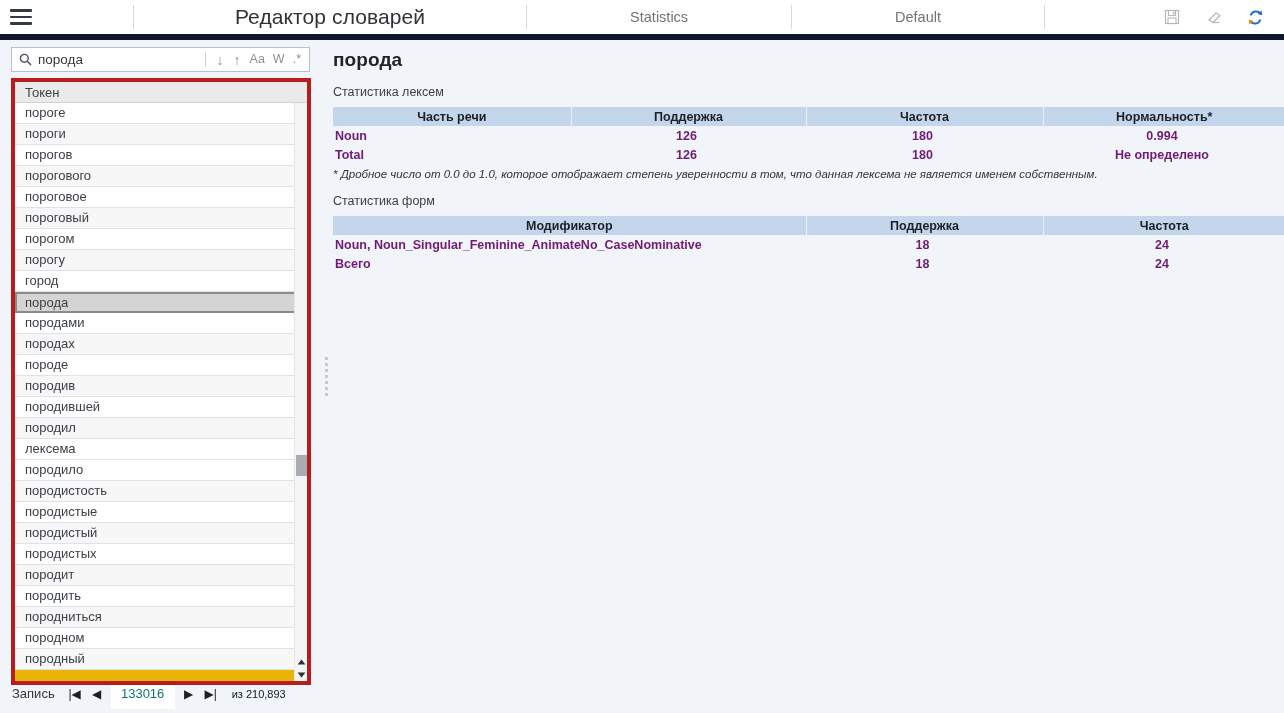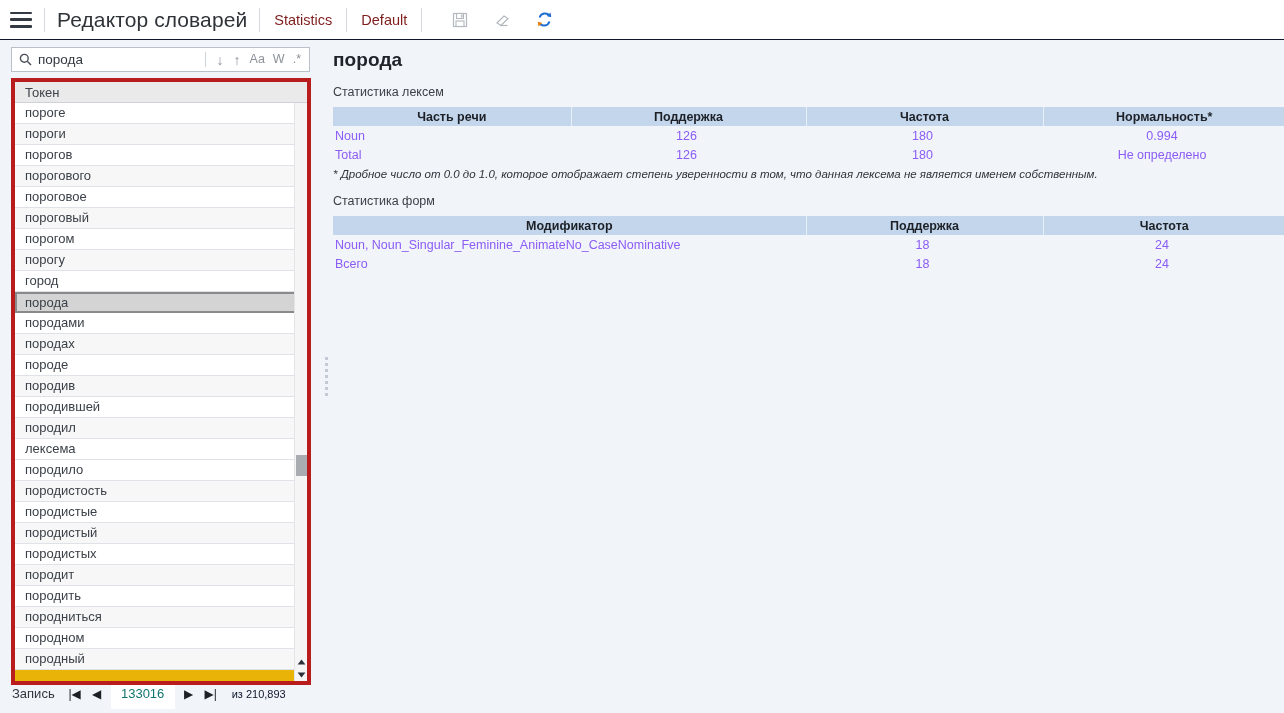--- a/index.html
+++ b/index.html
@@ -9,25 +9,26 @@
     overflow: hidden;
     background: #ffffff;
     font-family: "Liberation Sans", sans-serif;
     -webkit-font-smoothing: antialiased;
   }
 
   
   .topbar {
     height: 40px;
     background: #ffffff;
-    border-bottom: 1px solid #0f172a;
+    border-bottom: 6px solid #0f172a;
     display: flex;
     align-items: center;
     padding: 0 18px 0 10px;
     position: relative;
+    justify-content: space-between;
   }
   .hamburger {
     width: 22px; height: 16px;
     display: flex; flex-direction: column; justify-content: space-between;
     cursor: pointer;
     margin-right: 12px;
   }
   .hamburger span {
     display: block; height: 2.6px; width: 100%;
     background: #333a42; border-radius: 1px;
@@ -37,21 +38,21 @@
   }
   .app-title {
     font-size: 21px;
     color: #2f3338;
     font-weight: 400;
     letter-spacing: 0.1px;
     white-space: nowrap;
   }
   .menu-item {
     font-size: 14.5px;
-    color: #7f1d1d;
+    color: #737373;
     white-space: nowrap;
     cursor: pointer;
     padding: 2px 2px;
   }
   .tool-icons { display: flex; align-items: center; gap: 22px; margin-left: 16px; }
   .tool-btn {
     width: 20px; height: 20px;
     display: flex; align-items: center; justify-content: center;
     cursor: pointer;
   }
@@ -242,24 +243,25 @@
     font-weight: bold;
     color: #1d2127;
     height: 19px;
     text-align: center;
     border-right: 1px solid #eaf0f7;
     padding: 0 4px;
   }
   table.stat th:last-child { border-right: none; margin-top: 31px; }
   table.stat td {
     font-size: 12.5px;
-    color: #8b5cf6;
+    color: #701a75;
     height: 19px;
     padding: 0 6px 0 2px;
     background: #f1f4f9;
+    font-weight: bold;
   }
   table.stat td.num { text-align: center; }
   table.stat td.txt { text-align: left; padding-left: 2px; }
   .footnote {
     font-size: 11.5px;
     font-style: italic;
     color: #2f343b;
     margin: 4px 0 14px 0;
   }
 </style>

